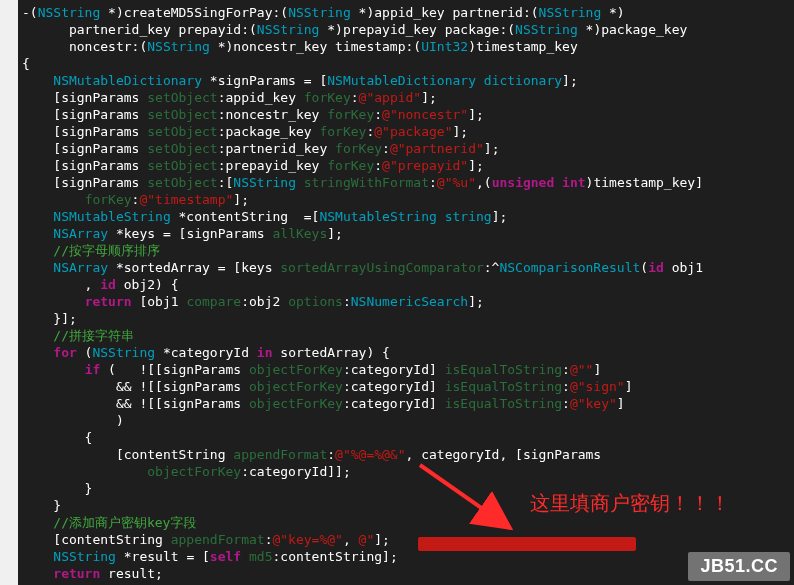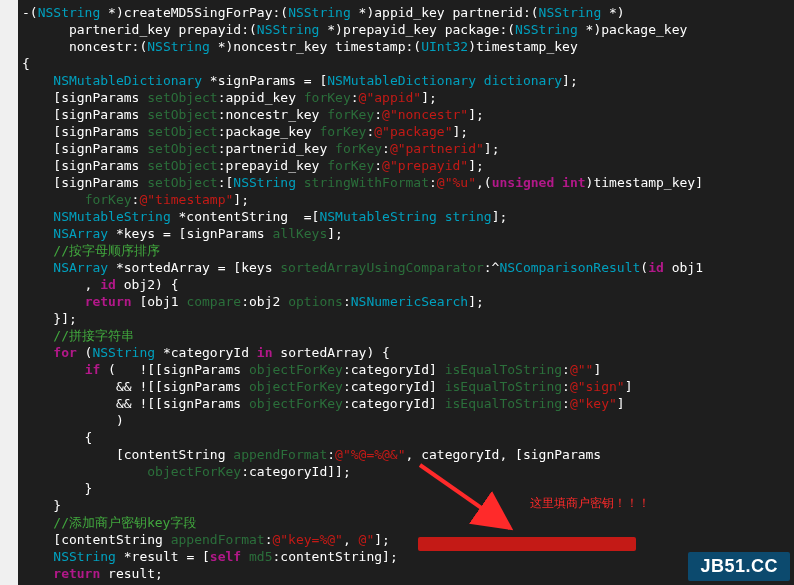--- a/index.html
+++ b/index.html
@@ -37,35 +37,35 @@
   .wht { color: #ffffff; }
   .arrow {
     position: absolute;
     pointer-events: none;
   }
   .arrow svg { display: block; }
   .annot {
     position: absolute;
     color: #ff2a2a;
     font-family: "PingFang SC","Microsoft YaHei",sans-serif;
-    font-size: 12px;
+    font-size: 20px;
     pointer-events: none;
   }
   .redact {
     position: absolute;
     background: #c41a16;
     height: 14px;
     border-radius: 2px;
     pointer-events: none;
   }
   .watermark {
     position: absolute;
     right: 4px;
     bottom: 4px;
-    background: #0c4a6e;
+    background: #737373;
     color: #fff;
     font-family: Arial, sans-serif;
     font-weight: bold;
     font-size: 18px;
     padding: 6px 12px;
     border-radius: 2px;
     letter-spacing: 0.5px;
     pointer-events: none;
   }
 </style>

